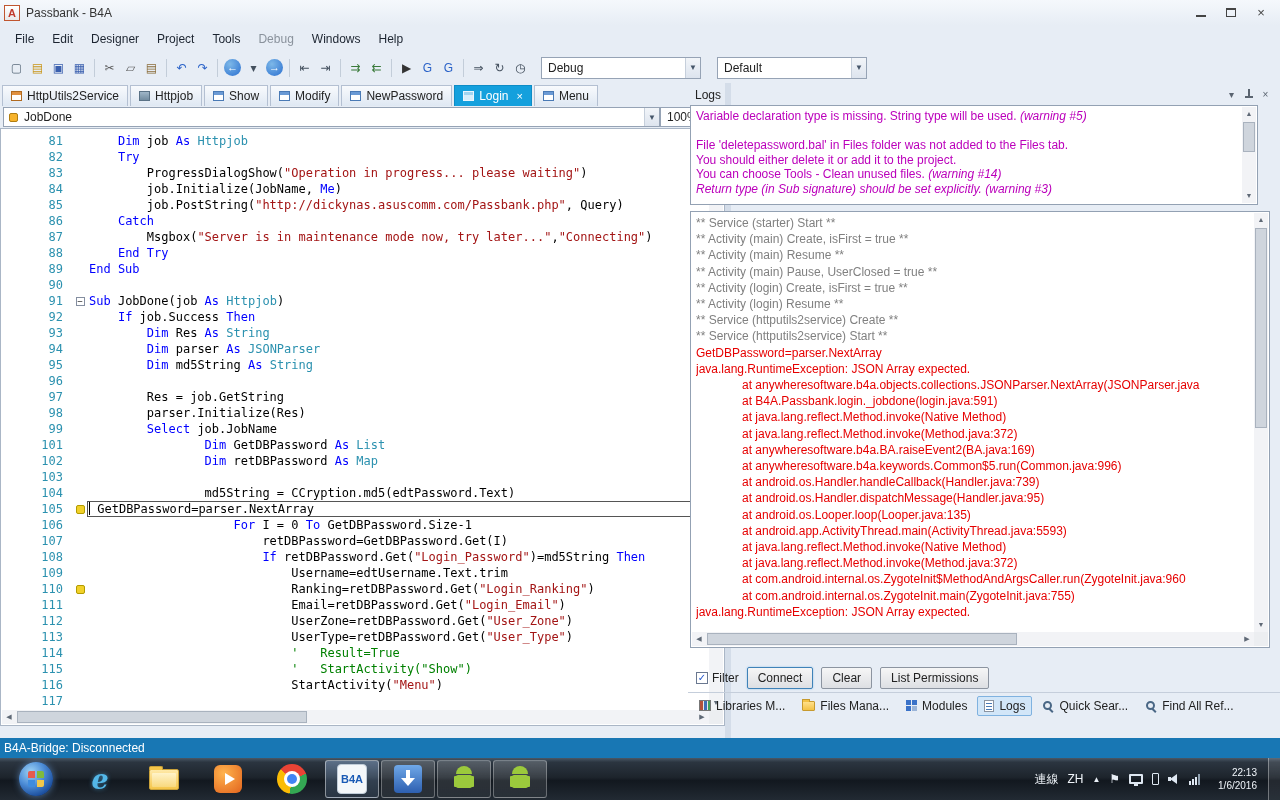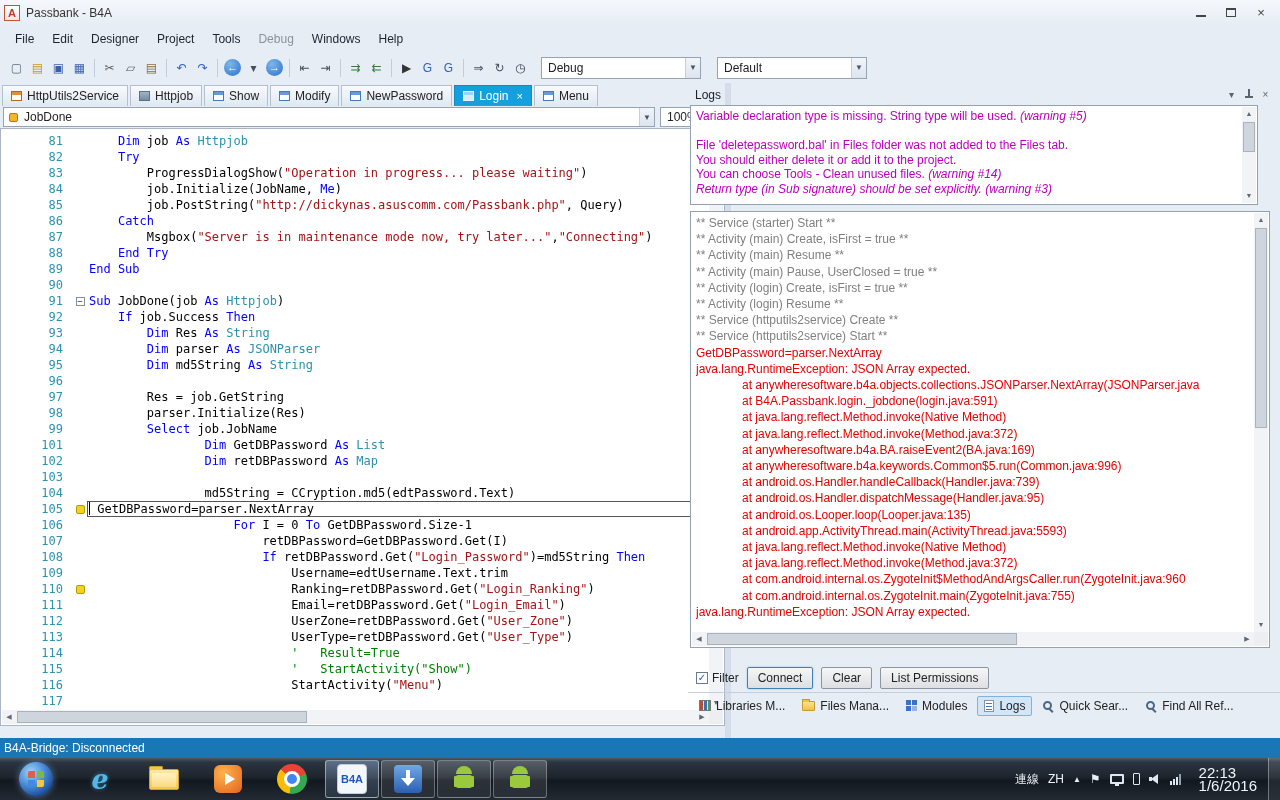--- a/index.html
+++ b/index.html
@@ -45,21 +45,21 @@
   .mi-activity,.mi-service,.mi-class{width:11px;height:10px;position:relative;flex:none}
   .mi-activity{border:1px solid #4a7ab5;background:#fff}
   .mi-activity::before{content:"";position:absolute;left:0;right:0;top:0;height:3px;background:#6a9ad5}
   .mtab.active .mi-activity{border-color:#e8f6ff;background:#d6eefb}
   .mtab.active .mi-activity::before{background:#9fd4f0}
   .mi-service{border:1px solid #b06a20;background:#fff}
   .mi-service::before{content:"";position:absolute;left:0;right:0;top:0;height:3px;background:#e09040}
   .mi-class{background:linear-gradient(#9fb6c8,#728ca0);border:1px solid #5a7286}
 
   
-  .eheader{height:22px;display:flex;align-items:center;gap:5px;padding:0 3px}
+  .eheader{height:22px;display:flex;align-items:center;padding:0 3px}
   .combo.nav{flex:1;height:20px}
   .combo.zoom{width:62px;height:20px}
   .ic-member{width:9px;height:9px;margin-left:5px;background:#f7b32b;border:1px solid #b07d10;border-radius:2px;flex:none}
 
   
   .codeview{position:absolute;left:0;top:45px;right:0;bottom:12px;background:#fff;border:1px solid #aab6c6}
   .codelines{position:absolute;left:0;top:1px;right:15px;bottom:15px;overflow:hidden;font:12px/16px "DejaVu Sans Mono",monospace;padding-top:3px}
   .cl{display:flex;height:16px;position:relative}
   .ln{width:70px;flex:none;text-align:right;padding-right:8px;color:#2b91af}
   .fold{width:18px;flex:none;display:flex;align-items:center;justify-content:center}
@@ -159,21 +159,21 @@
   .trtxt{font-size:12px;color:#f0f5fa}
   .trchev{font-size:8px;color:#e8eef5}
   .tr-flag{font-size:12px;color:#e8eef5}
   .tr-monitor{width:14px;height:10px;border:2px solid #dfe8f2;border-radius:1px;position:relative}
   .tr-monitor::after{content:"";position:absolute;left:3px;bottom:-4px;width:4px;height:2px;background:#dfe8f2;box-shadow:-2px 2px 0 0 transparent}
   .tr-phone{width:7px;height:12px;border:1px solid #dfe8f2;border-radius:1px}
   .tr-vol{position:relative;width:12px;height:12px}
   .tr-vol::before{content:"";position:absolute;left:0;top:4px;width:3px;height:4px;background:#dfe8f2}
   .tr-vol::after{content:"";position:absolute;left:2px;top:1px;border-right:7px solid #dfe8f2;border-top:5px solid transparent;border-bottom:5px solid transparent}
   .tr-net{width:13px;height:11px;background:linear-gradient(#dfe8f2,#dfe8f2) 0 100%/2px 4px no-repeat,linear-gradient(#dfe8f2,#dfe8f2) 3px 100%/2px 6px no-repeat,linear-gradient(#dfe8f2,#dfe8f2) 6px 100%/2px 8px no-repeat,linear-gradient(#8fa0b0,#8fa0b0) 9px 100%/2px 11px no-repeat}
-  .clock{text-align:left;line-height:13px;font-size:15px;padding:0 7px;color:#f0f5fa}
+  .clock{text-align:right;line-height:13px;font-size:10px;padding:0 7px;color:#f0f5fa}
   .showdesk{width:12px;height:100%;margin-left:2px;border-left:1px solid rgba(255,255,255,.35);background:linear-gradient(rgba(255,255,255,.12),rgba(255,255,255,.03))}
 </style>
 </head>
 <body>
 
 <div class="window">
 
   <div class="titlebar">
     <span class="app-ico">
         <span>A</span>

